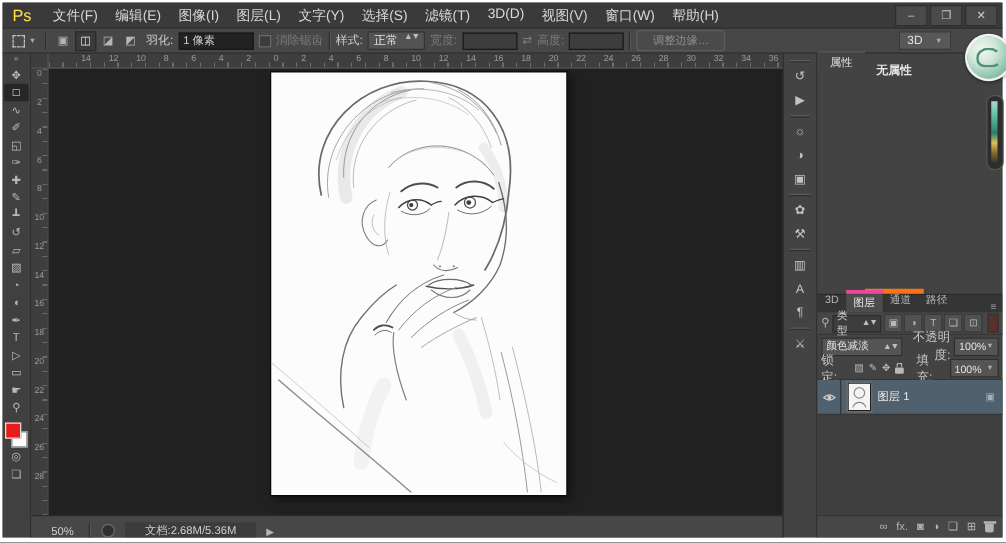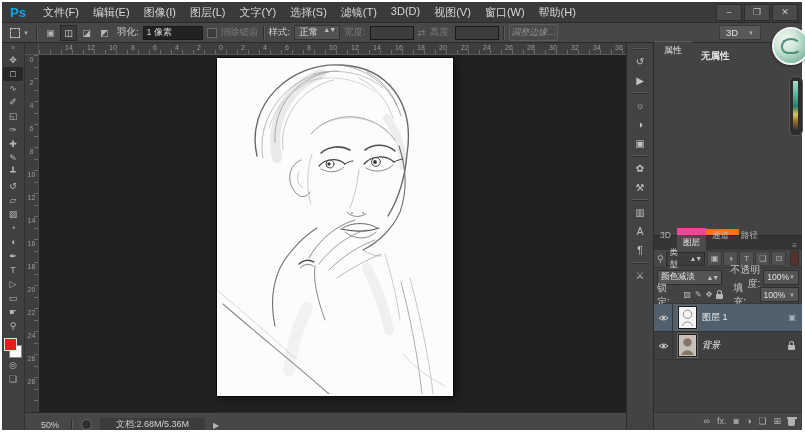--- a/index.html
+++ b/index.html
@@ -3,21 +3,21 @@
 <meta charset="utf-8">
 <style>
   html,body{margin:0;padding:0;background:#888;}
   .screen{position:relative;width:805px;height:434px;background:#ffffff;overflow:hidden;
           font-family:"Liberation Sans","DejaVu Sans",sans-serif;-webkit-font-smoothing:antialiased;}
   .app{position:absolute;left:2px;top:2px;right:3px;bottom:4px;background:#424242;color:#d6d6d6;
        display:flex;flex-direction:column;font-size:10px;overflow:hidden;}
 
   
   .menubar{height:20px;flex:none;background:#3a3a3a;border-bottom:1px solid #2b2b2b;display:flex;align-items:center;}
-  .ps-logo{color:#0ea5e9;font-weight:bold;font-size:13px;padding:0 10px 0 8px;}
+  .ps-logo{color:#fde047;font-weight:normal;font-size:13px;padding:0 10px 0 8px;}
   .menu-item{padding:0 7px;font-size:11px;color:#d8d8d8;cursor:default;}
   .win-controls{margin-left:auto;display:flex;gap:2px;padding-right:4px;}
   .win-btn{width:24px;height:15px;background:#4a4a4a;color:#c8c8c8;font-size:9px;line-height:15px;text-align:center;border:1px solid #2e2e2e;}
 
   
   .optionsbar{height:19px;flex:none;background:#474747;border-bottom:1px solid #2a2a2a;display:flex;align-items:center;gap:4px;padding:0 5px;font-size:9.5px;white-space:nowrap;}
   .tool-preview{display:flex;align-items:center;gap:3px;padding:0 3px;}
   .dashed-sq{display:inline-block;width:8px;height:8px;border:1px dashed #c0c0c0;}
   .tiny-caret{font-size:6px;color:#aaa;}
   .vsep{width:1px;height:14px;background:#2e2e2e;border-right:1px solid #575757;}
@@ -25,21 +25,21 @@
   .cbtn{width:15px;height:14px;display:flex;align-items:center;justify-content:center;color:#b5b5b5;font-size:9px;border:1px solid transparent;}
   .cbtn.active{background:#3a3a3a;border:1px solid #2a2a2a;color:#e5e5e5;}
   .opt-label{color:#cfcfcf;}
   .opt-label.dim,.dim{color:#7b7b7b;}
   .opt-input{background:#222;border:1px solid #191919;color:#cfcfcf;height:12px;font-size:9px;padding:0 3px;display:inline-flex;align-items:center;}
   .opt-input.disabled{background:#3d3d3d;color:#6f6f6f;}
   .w-feather{width:52px;}.w-dim{width:36px;}
   .checkbox{display:inline-block;width:8px;height:8px;border:1px solid #6a6a6a;background:#3c3c3c;}
   .opt-select{background:#535353;border:1px solid #333;height:13px;display:inline-flex;gap:5px;padding:0 4px;color:#e0e0e0;}
   .stepper{font-size:7px;color:#c0c0c0;letter-spacing:-1px;}
-  .refine-btn{border:1px solid #5c5c5c;border-radius:2px;background:#4a4a4a;color:#8f8f8f;padding:1px 1px;font-size:9px;font-style:italic;}
+  .refine-btn{border:1px solid #5c5c5c;border-radius:2px;background:#4a4a4a;color:#8f8f8f;padding:1px 12px;font-size:9px;}
   .workspace{margin-left:auto;margin-right:36px;background:#585858;border:1px solid #3a3a3a;height:13px;display:inline-flex;align-items:center;gap:10px;padding:0 6px;color:#e0e0e0;}
 
   
   .main{flex:1;display:flex;min-height:0;}
 
   
   .toolbar{width:22px;flex:none;background:#404040;border-right:1px solid #313131;display:flex;flex-direction:column;align-items:center;}
   .tb-collapse{height:10px;font-size:7px;color:#9a9a9a;line-height:10px;}
   .tool{width:20px;height:14px;display:flex;align-items:center;justify-content:center;font-size:9px;color:#b8b8b8;}
   .tool.sel{background:#272727;border-radius:2px;color:#ededed;}
@@ -79,26 +79,26 @@
   .ministrip{width:26px;flex:none;background:#434343;border-left:1px solid #2d2d2d;border-right:1px solid #2d2d2d;display:flex;flex-direction:column;align-items:center;padding-top:3px;}
   .strip-btn{width:22px;height:19px;flex:none;display:flex;align-items:center;justify-content:center;color:#c2c2c2;font-size:10px;position:relative;}
   .strip-btn.grp{margin-top:6px;}
   .strip-btn.grp::before{content:"";position:absolute;top:-4px;left:3px;right:3px;height:1px;background:#5a5a5a;box-shadow:0 1px 0 #2f2f2f;}
 
   
   .rightcol{width:148px;flex:none;background:#434343;display:flex;flex-direction:column;}
   .props{height:192px;flex:none;border-bottom:1px solid #2a2a2a;display:flex;flex-direction:row;}
   .panel-tabs{height:15px;flex:none;background:#353535;display:flex;align-items:flex-end;}
   .ptab{background:#434343;color:#e0e0e0;font-size:9px;padding:2px 10px 1px;border-top:1px solid #5a5a5a;}
-  .props-content{padding:7px 9px;font-size:9.5px;color:#e3e3e3;font-weight:bold;border-bottom:6px solid #f97316;}
+  .props-content{padding:7px 9px;font-size:9.5px;color:#e3e3e3;font-weight:bold;border-bottom:4px solid #f97316;}
 
   .layers{flex:1;display:flex;flex-direction:column;min-height:0;}
   .ltabs{height:14px;flex:none;background:#353535;display:flex;align-items:flex-end;font-size:8.5px;}
   .ltab{padding:2px 6px 1px;color:#b5b5b5;}
-  .ltab.active{background:#4c4c4c;color:#ececec;border-top:7px solid #ec4899;}
+  .ltab.active{background:#4c4c4c;color:#ececec;border-top:3px solid #ec4899;}
   .lmenu{margin-left:auto;color:#9a9a9a;padding:0 5px;font-size:8px;}
   .filterrow{height:17px;flex:none;background:#474747;border-bottom:1px solid #373737;display:flex;align-items:center;gap:2px;padding:0 3px;}
   .search-glyph{font-size:9px;color:#b5b5b5;}
   .kindbox{display:flex;align-items:center;gap:4px;background:#3d3d3d;border:1px solid #2c2c2c;height:12px;padding:0 3px;font-size:8.5px;color:#d8d8d8;}
   .ficon{width:13px;height:13px;display:flex;align-items:center;justify-content:center;font-size:8px;color:#b8b8b8;background:#515151;border:1px solid #3a3a3a;border-radius:1px;}
   .ftoggle{width:7px;height:13px;background:#57322c;border:1px solid #333;margin-left:2px;}
   .blendrow{height:18px;flex:none;display:flex;align-items:center;gap:3px;padding:0 3px;text-align:right;}
   .selbox{background:#545454;border:1px solid #2f2f2f;height:13px;display:flex;align-items:center;justify-content:space-between;padding:0 3px;font-size:8.5px;color:#e2e2e2;}
   .blendbox{width:70px;}
   .rlabel{font-size:10px;color:#c8c8c8;}
@@ -540,37 +540,20 @@
               <span class="thumb">
                 <svg viewBox="0 0 16 20" width="17" height="21">
                     <rect width="16" height="20" fill="#f4f4f4"></rect>
                     <circle cx="8" cy="7" r="4" fill="none" stroke="#8a8a8a" stroke-width="0.9"></circle>
                     <path d="M3,18 C5,13 11,13 13,18" fill="none" stroke="#8a8a8a" stroke-width="0.9"></path>
                   </svg>
               </span>
               <span class="lname">图层 1</span>
               <span class="lbadge">▣</span>
             </div>
-            <div class="lrow">
-              <span class="eyecell">
-                <svg width="11" height="8">
-                    <path d="M1,4 Q5.5,0 10,4 Q5.5,8 1,4 Z" fill="none" stroke="#cccccc"></path>
-                    <circle cx="5.5" cy="4" r="1.5" fill="#cccccc"></circle>
-                  </svg>
-              </span>
-              <span class="thumb">
-                <svg viewBox="0 0 16 20" width="17" height="21">
-                    <rect width="16" height="20" fill="#c7c0b8"></rect>
-                    <circle cx="8" cy="7" r="4" fill="#857567"></circle>
-                    <path d="M2,19 C4,13 12,13 14,19 Z" fill="#857567"></path>
-                  </svg>
-              </span>
-              <span class="lname italic">背景</span>
-              <span class="mini-lock bg-lock"></span>
-            </div>
           </div>
           <div class="lbottom">
             <span class="lbicon">∞</span>
             <span class="lbicon">fx.</span>
             <span class="lbicon">◙</span>
             <span class="lbicon">◑</span>
             <span class="lbicon">❏</span>
             <span class="lbicon">⊞</span>
             <span class="trash-icon"></span>
           </div>

